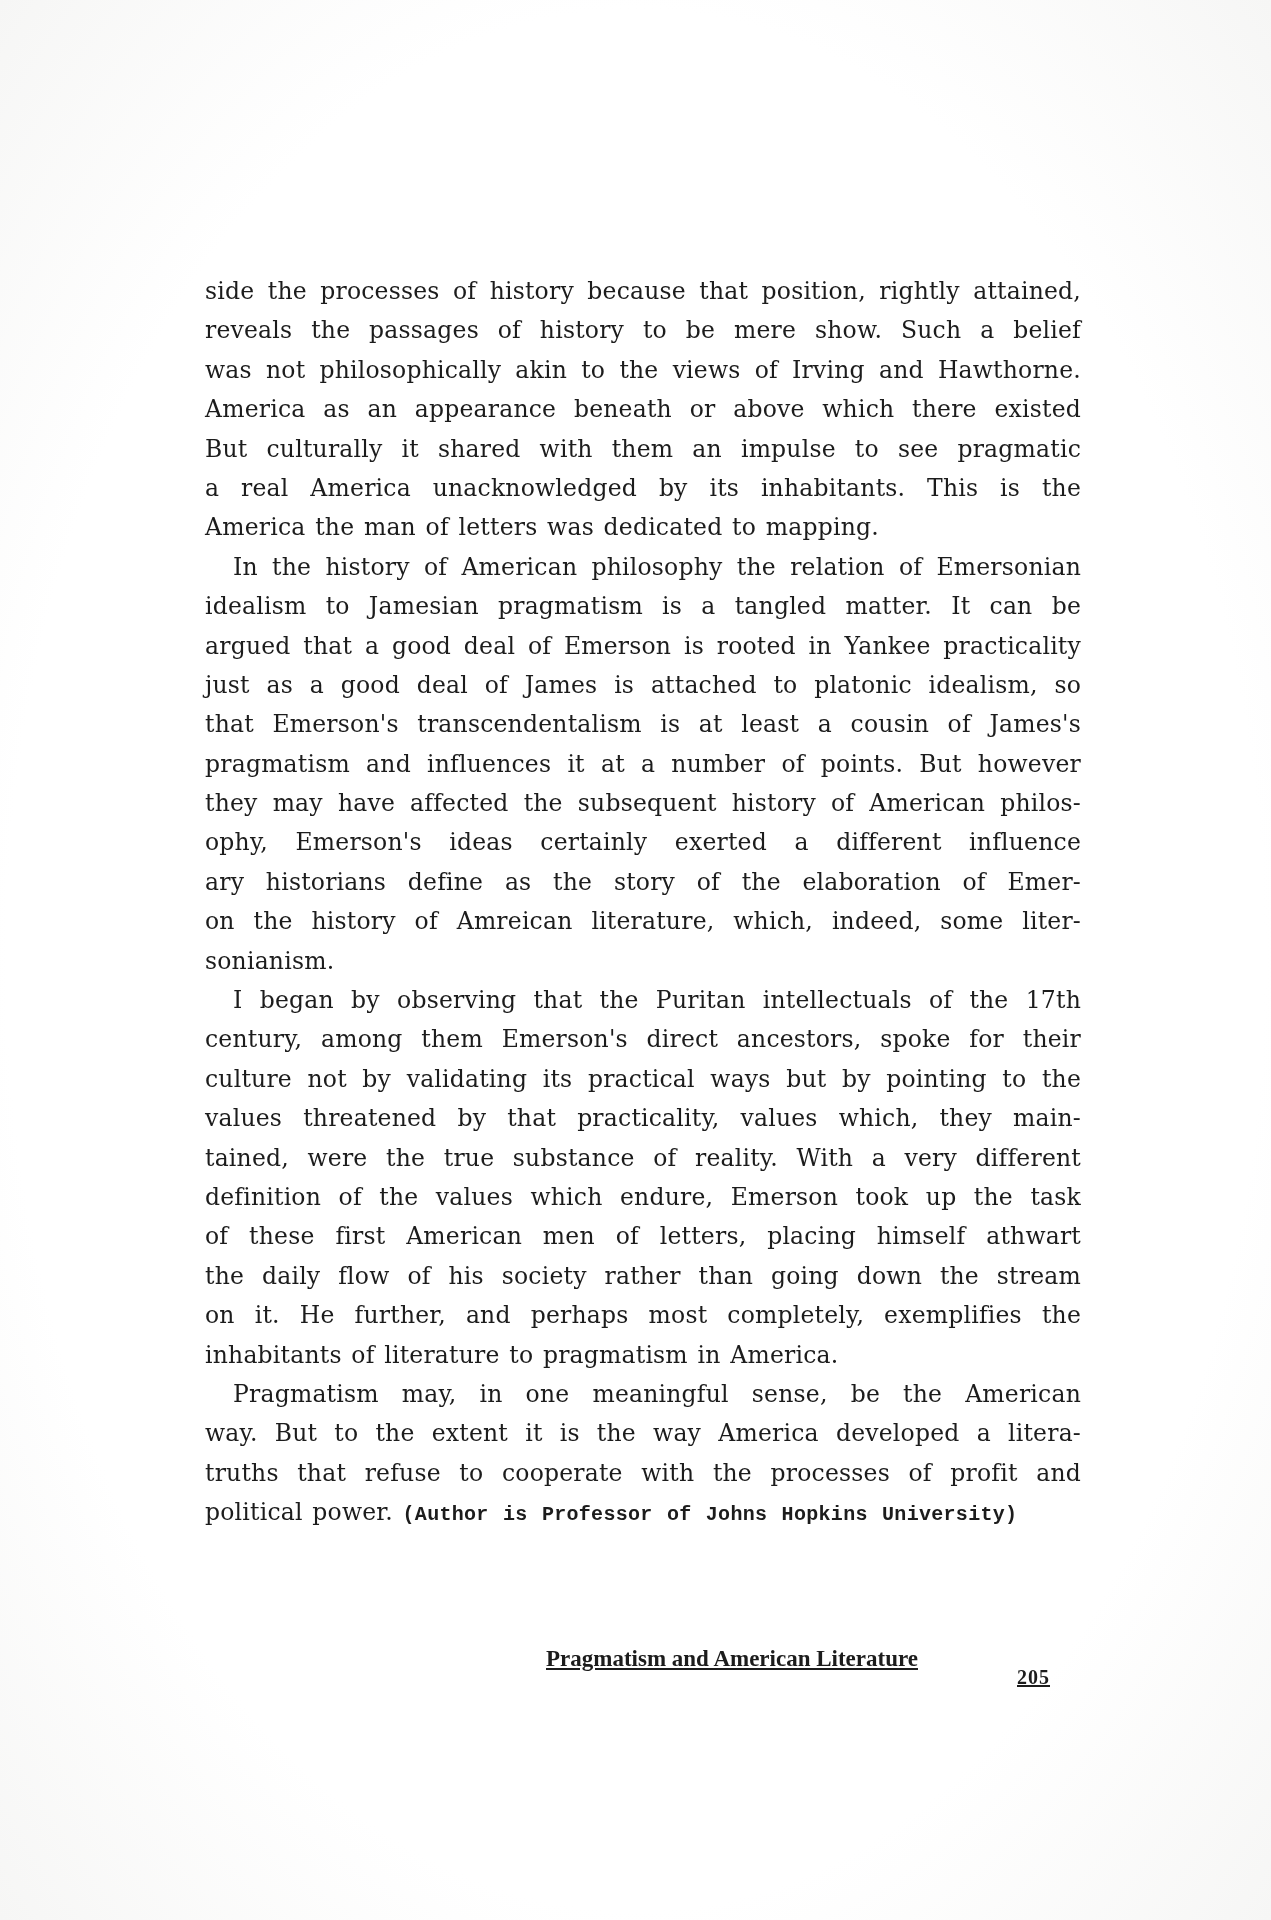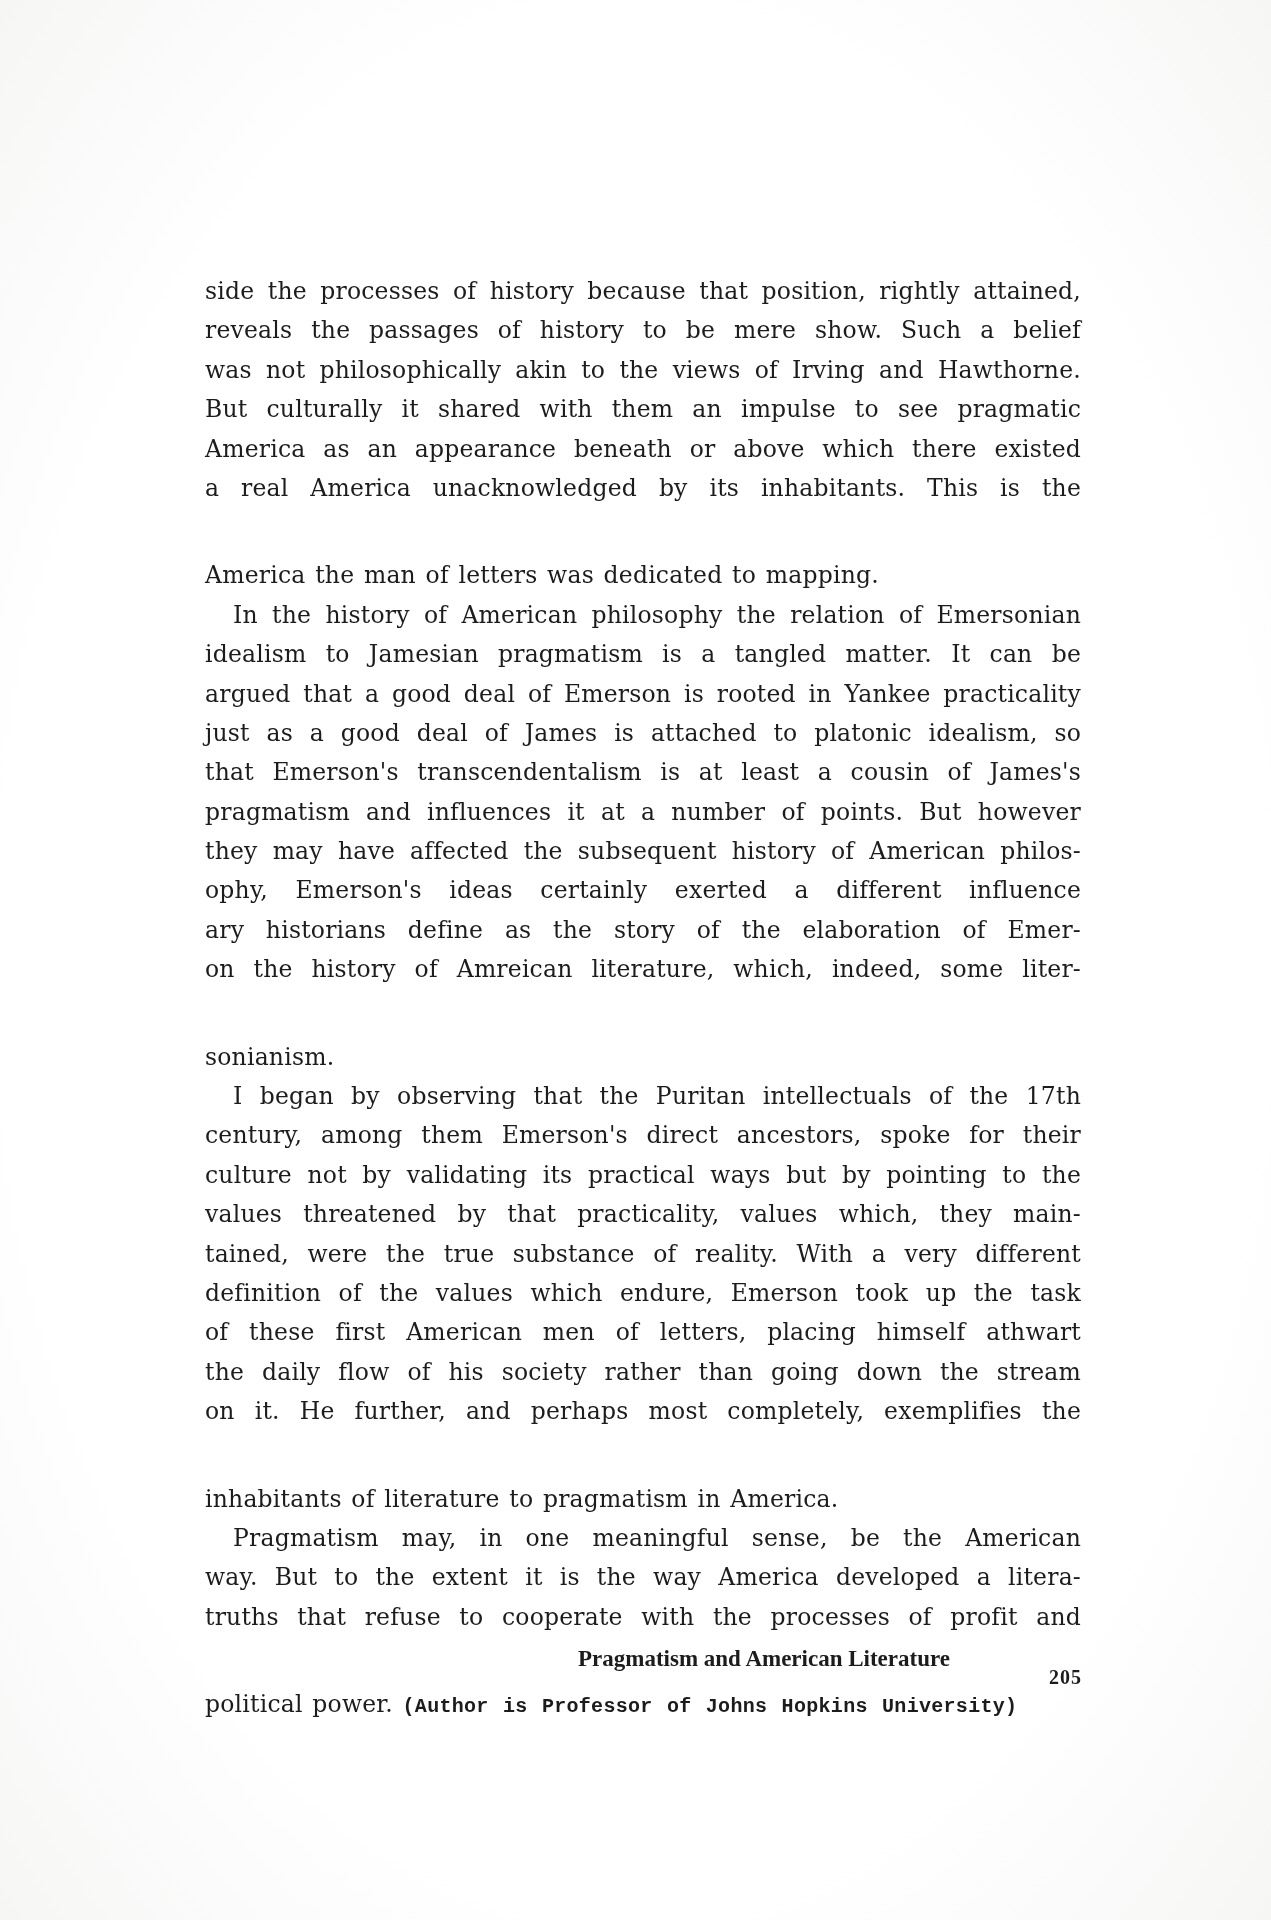--- a/index.html
+++ b/index.html
@@ -25,49 +25,50 @@
     display: block;
     height: 39.4px;
     line-height: 39.4px;
     font-size: 23.5px;
     white-space: nowrap;
     text-align: justify;
     text-align-last: justify;
     letter-spacing: 0.2px;
     word-spacing: 2px;
   }
-  .line.last { text-align-last: left; margin-top: 48px; }
+  .line.last { text-align-last: left; }
   .line.indent { padding-left: 28px; }
   .byline { font-family: Liberation Mono, monospace; font-size: 20px; font-weight: bold; letter-spacing: 0.3px; }
   .footer {
     position: absolute;
-    left: 578px;
+    left: 546px;
     top: 1646px;
     width: 504px;
     display: flex;
     justify-content: space-between;
     font-family: "Liberation Serif", serif;
     font-weight: bold;
     font-size: 23px;
     color: #1c1c1c;
+    text-decoration: underline;
   }
   .folio { font-size: 20px; letter-spacing: 1px; margin-top: 20px; }
 </style>
 </head>
 <body>
 
 <div class="page">
   <div class="text-block">
 
     <div>
       <span class="line">side the processes of history because that position, rightly attained,</span>
       <span class="line">reveals the passages of history to be mere show. Such a belief</span>
       <span class="line">was not philosophically akin to the views of Irving and Hawthorne.</span>
+      <span class="line">America as an appearance beneath or above which there existed</span>
       <span class="line">But culturally it shared with them an impulse to see pragmatic</span>
-      <span class="line">America as an appearance beneath or above which there existed</span>
       <span class="line">a real America unacknowledged by its inhabitants. This is the</span>
       <span class="line last">America the man of letters was dedicated to mapping.</span>
     </div>
 
     <div>
       <span class="line indent">In the history of American philosophy the relation of Emersonian</span>
       <span class="line">idealism to Jamesian pragmatism is a tangled matter. It can be</span>
       <span class="line">argued that a good deal of Emerson is rooted in Yankee practicality</span>
       <span class="line">just as a good deal of James is attached to platonic idealism, so</span>
       <span class="line">that Emerson's transcendentalism is at least a cousin of James's</span>

